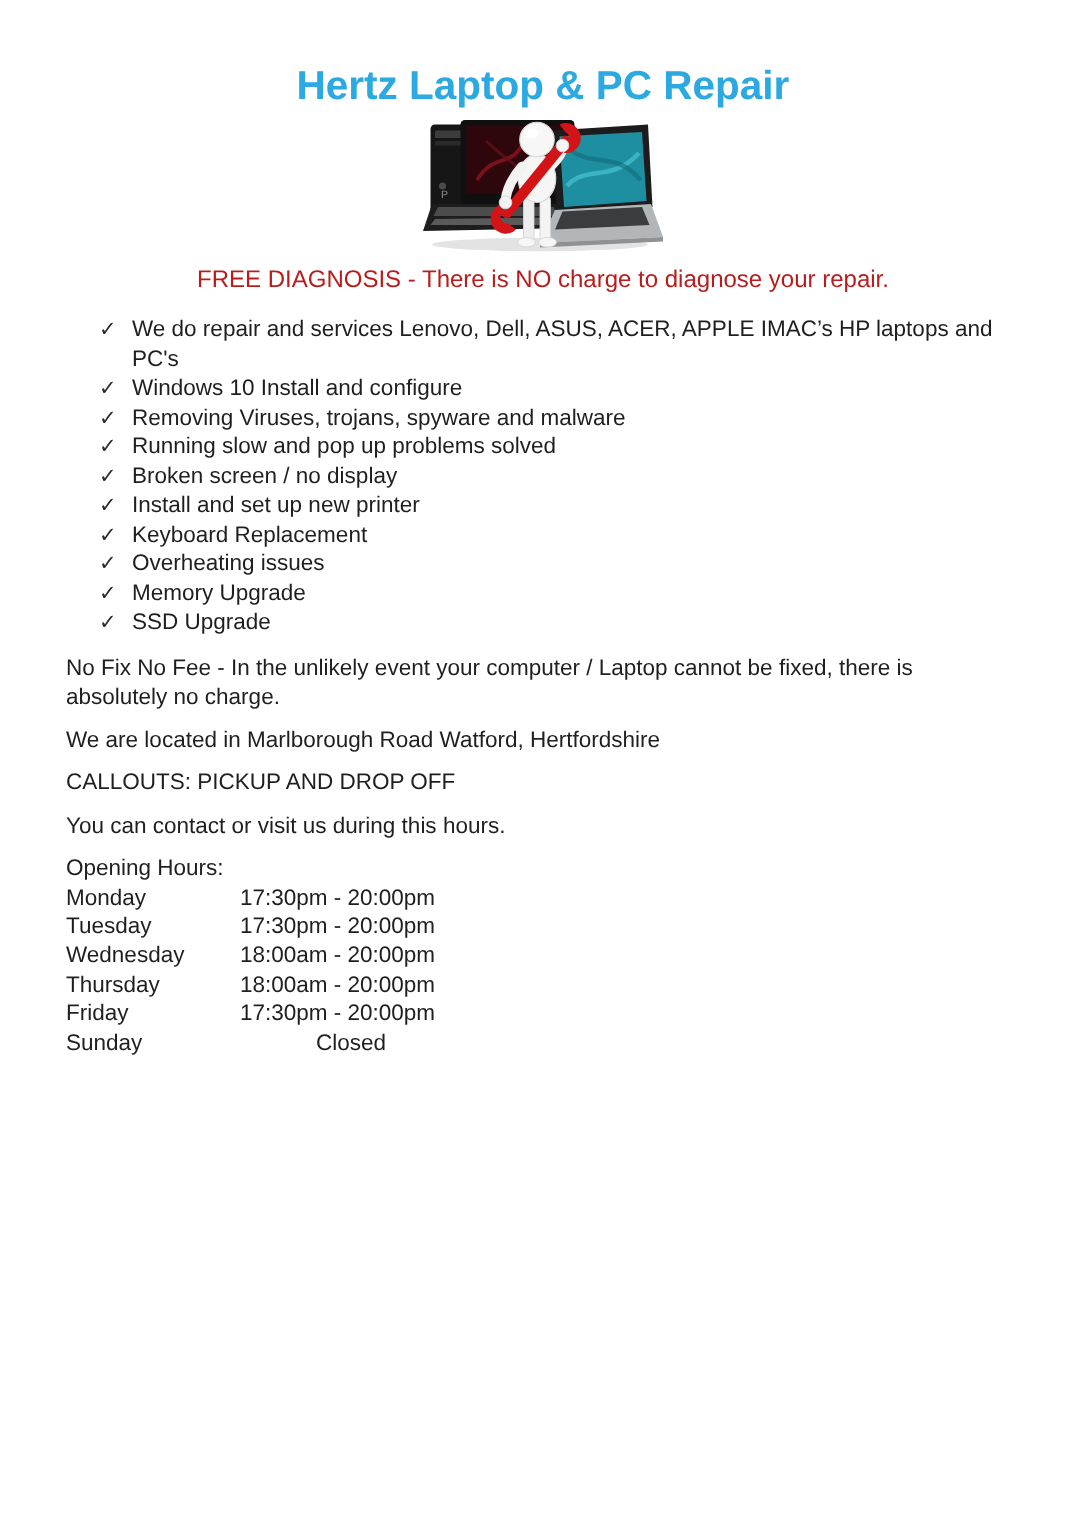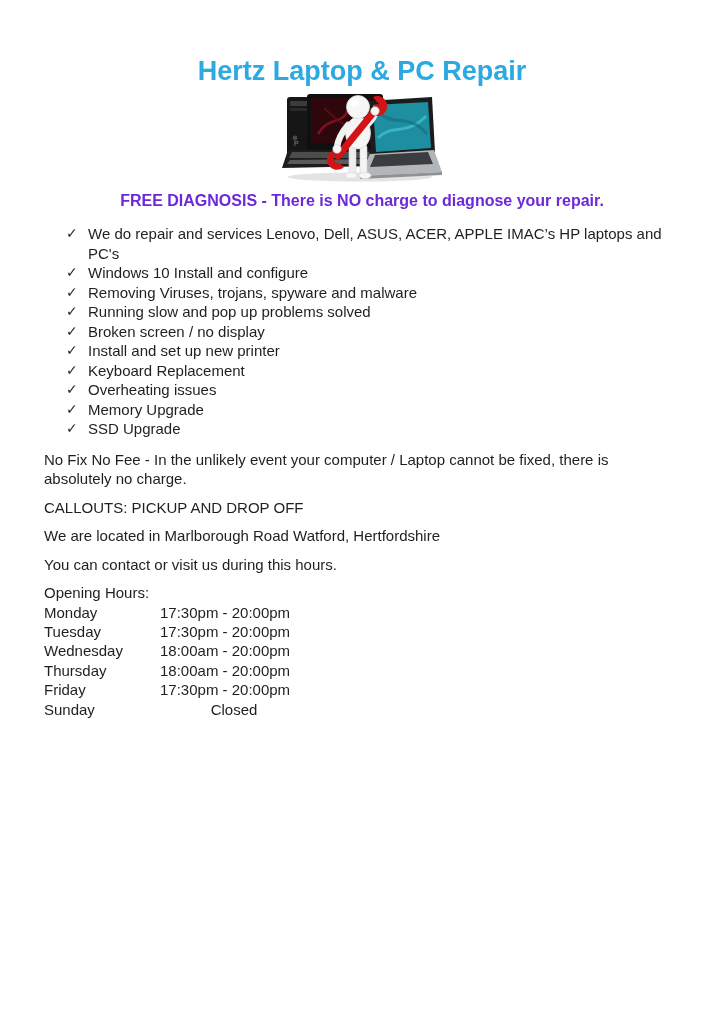--- a/index.html
+++ b/index.html
@@ -7,36 +7,36 @@
     position:relative;
     width:724px; height:1024px;
     background:#ffffff;
     font-family:"Liberation Sans","DejaVu Sans",sans-serif;
     font-size:15px;
     color:#1f1f1f;
     overflow:hidden;
   }
   .title {
     margin:0;
-    padding-top:55px;
+    padding-top:41px;
     text-align:center;
     font-size:27px;
     line-height:32px;
     font-weight:700;
     color:#2BA9E0;
   }
   .hero { width:164px; margin:7px auto 0; }
   .hero svg { display:block; }
   .tagline {
     margin:9px 40px 13px;
     text-align:center;
     font-size:16px;
     line-height:20px;
-    font-weight:700;
-    color:#6d28d9;
+    font-weight:400;
+    color:#b91c1c;
   }
   .content { padding:0 44px; }
   ul.services { list-style:none; margin:0 0 11px; padding:0; }
   ul.services li { display:flex; line-height:19.5px; }
   .check { flex:0 0 22px; margin-left:22px; color:#2a2a2a; font-size:14px; }
   .li-text { flex:1; }
   .content p { margin:0 0 9px; line-height:19.5px; }
   a.email { color:#1155CC; text-decoration:underline; cursor:pointer; }
   .hours { margin-top:0; }
   .hours-heading { line-height:19.5px; }
@@ -154,23 +154,23 @@
           <span class="li-text">Memory Upgrade</span>
         </li>
       <li>
           <span class="check">✓</span>
           <span class="li-text">SSD Upgrade</span>
         </li>
     </ul>
 
     <p>No Fix No Fee - In the unlikely event your computer / Laptop cannot be fixed, there is absolutely no charge.</p>
 
+    <p>We are located in Marlborough Road Watford, Hertfordshire</p>
+
     <p>CALLOUTS: PICKUP AND DROP OFF</p>
-
-    <p>We are located in Marlborough Road Watford, Hertfordshire</p>
 
 
 
     <p>You can contact or visit us during this hours.</p>
 
     <div class="hours">
       <div class="hours-heading">Opening Hours:</div>
       <div class="hours-row">
         <span class="hours-day">Monday</span>
         <span class="hours-time">17:30pm - 20:00pm</span>

